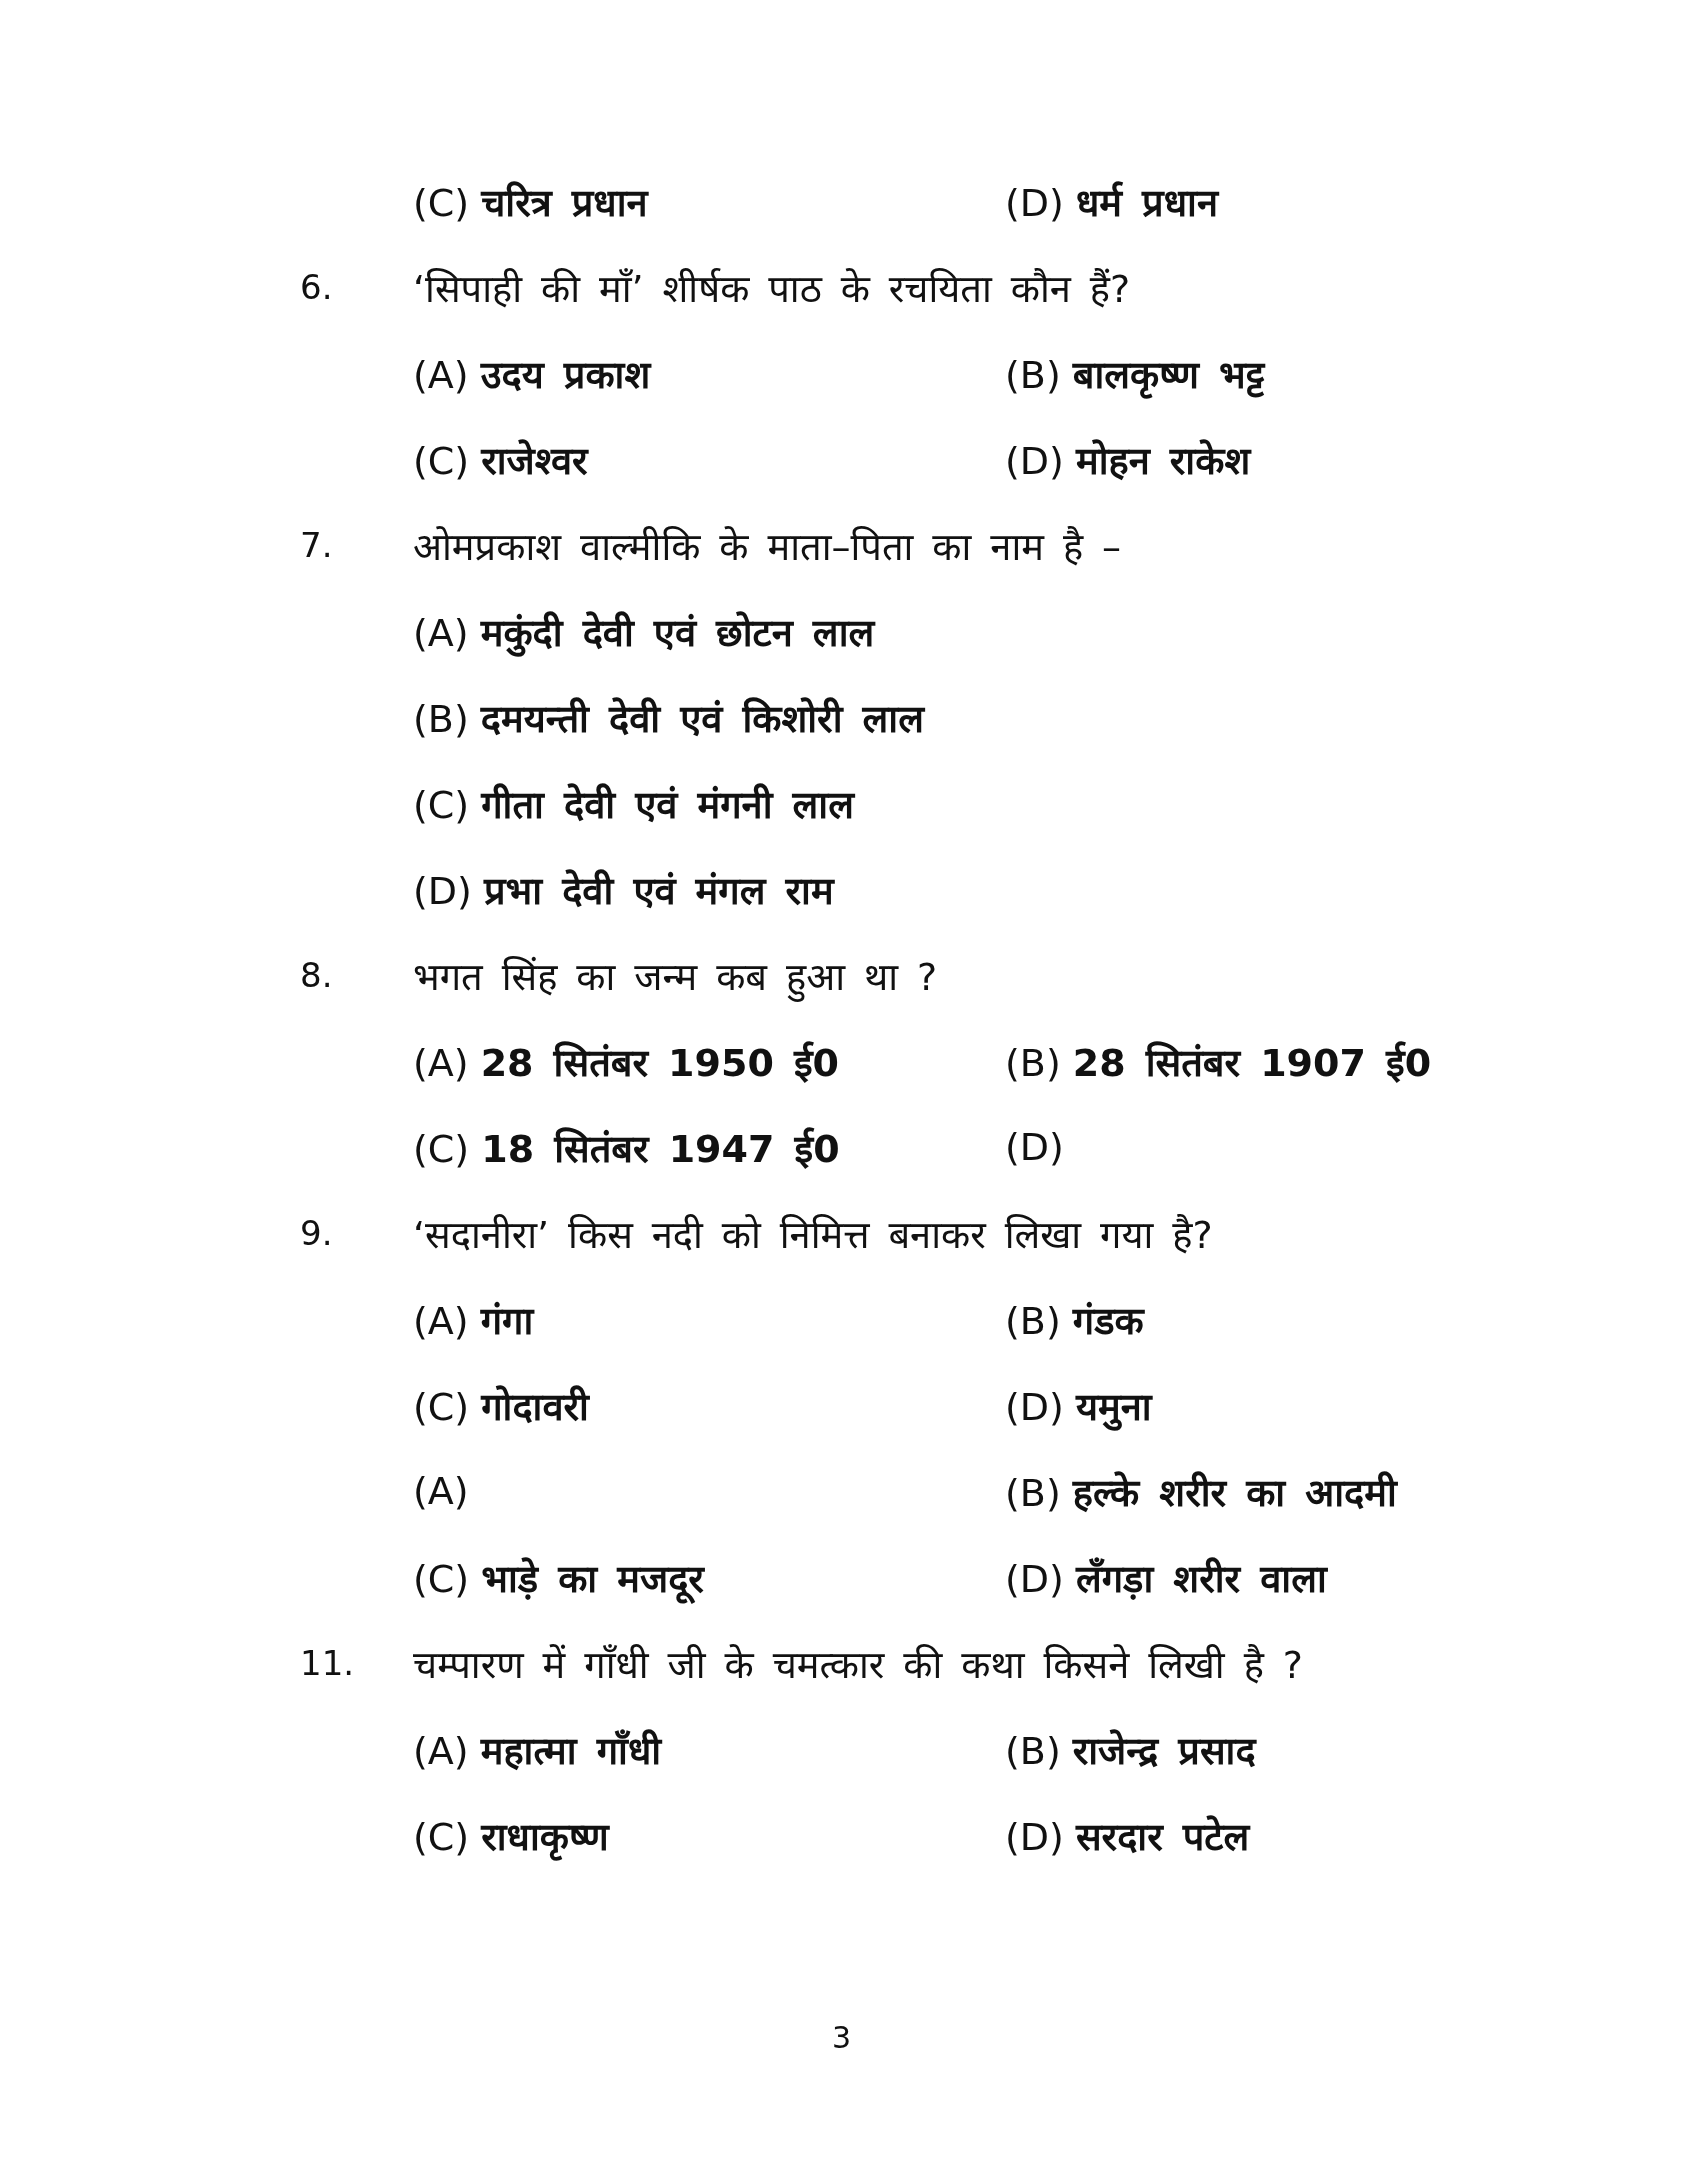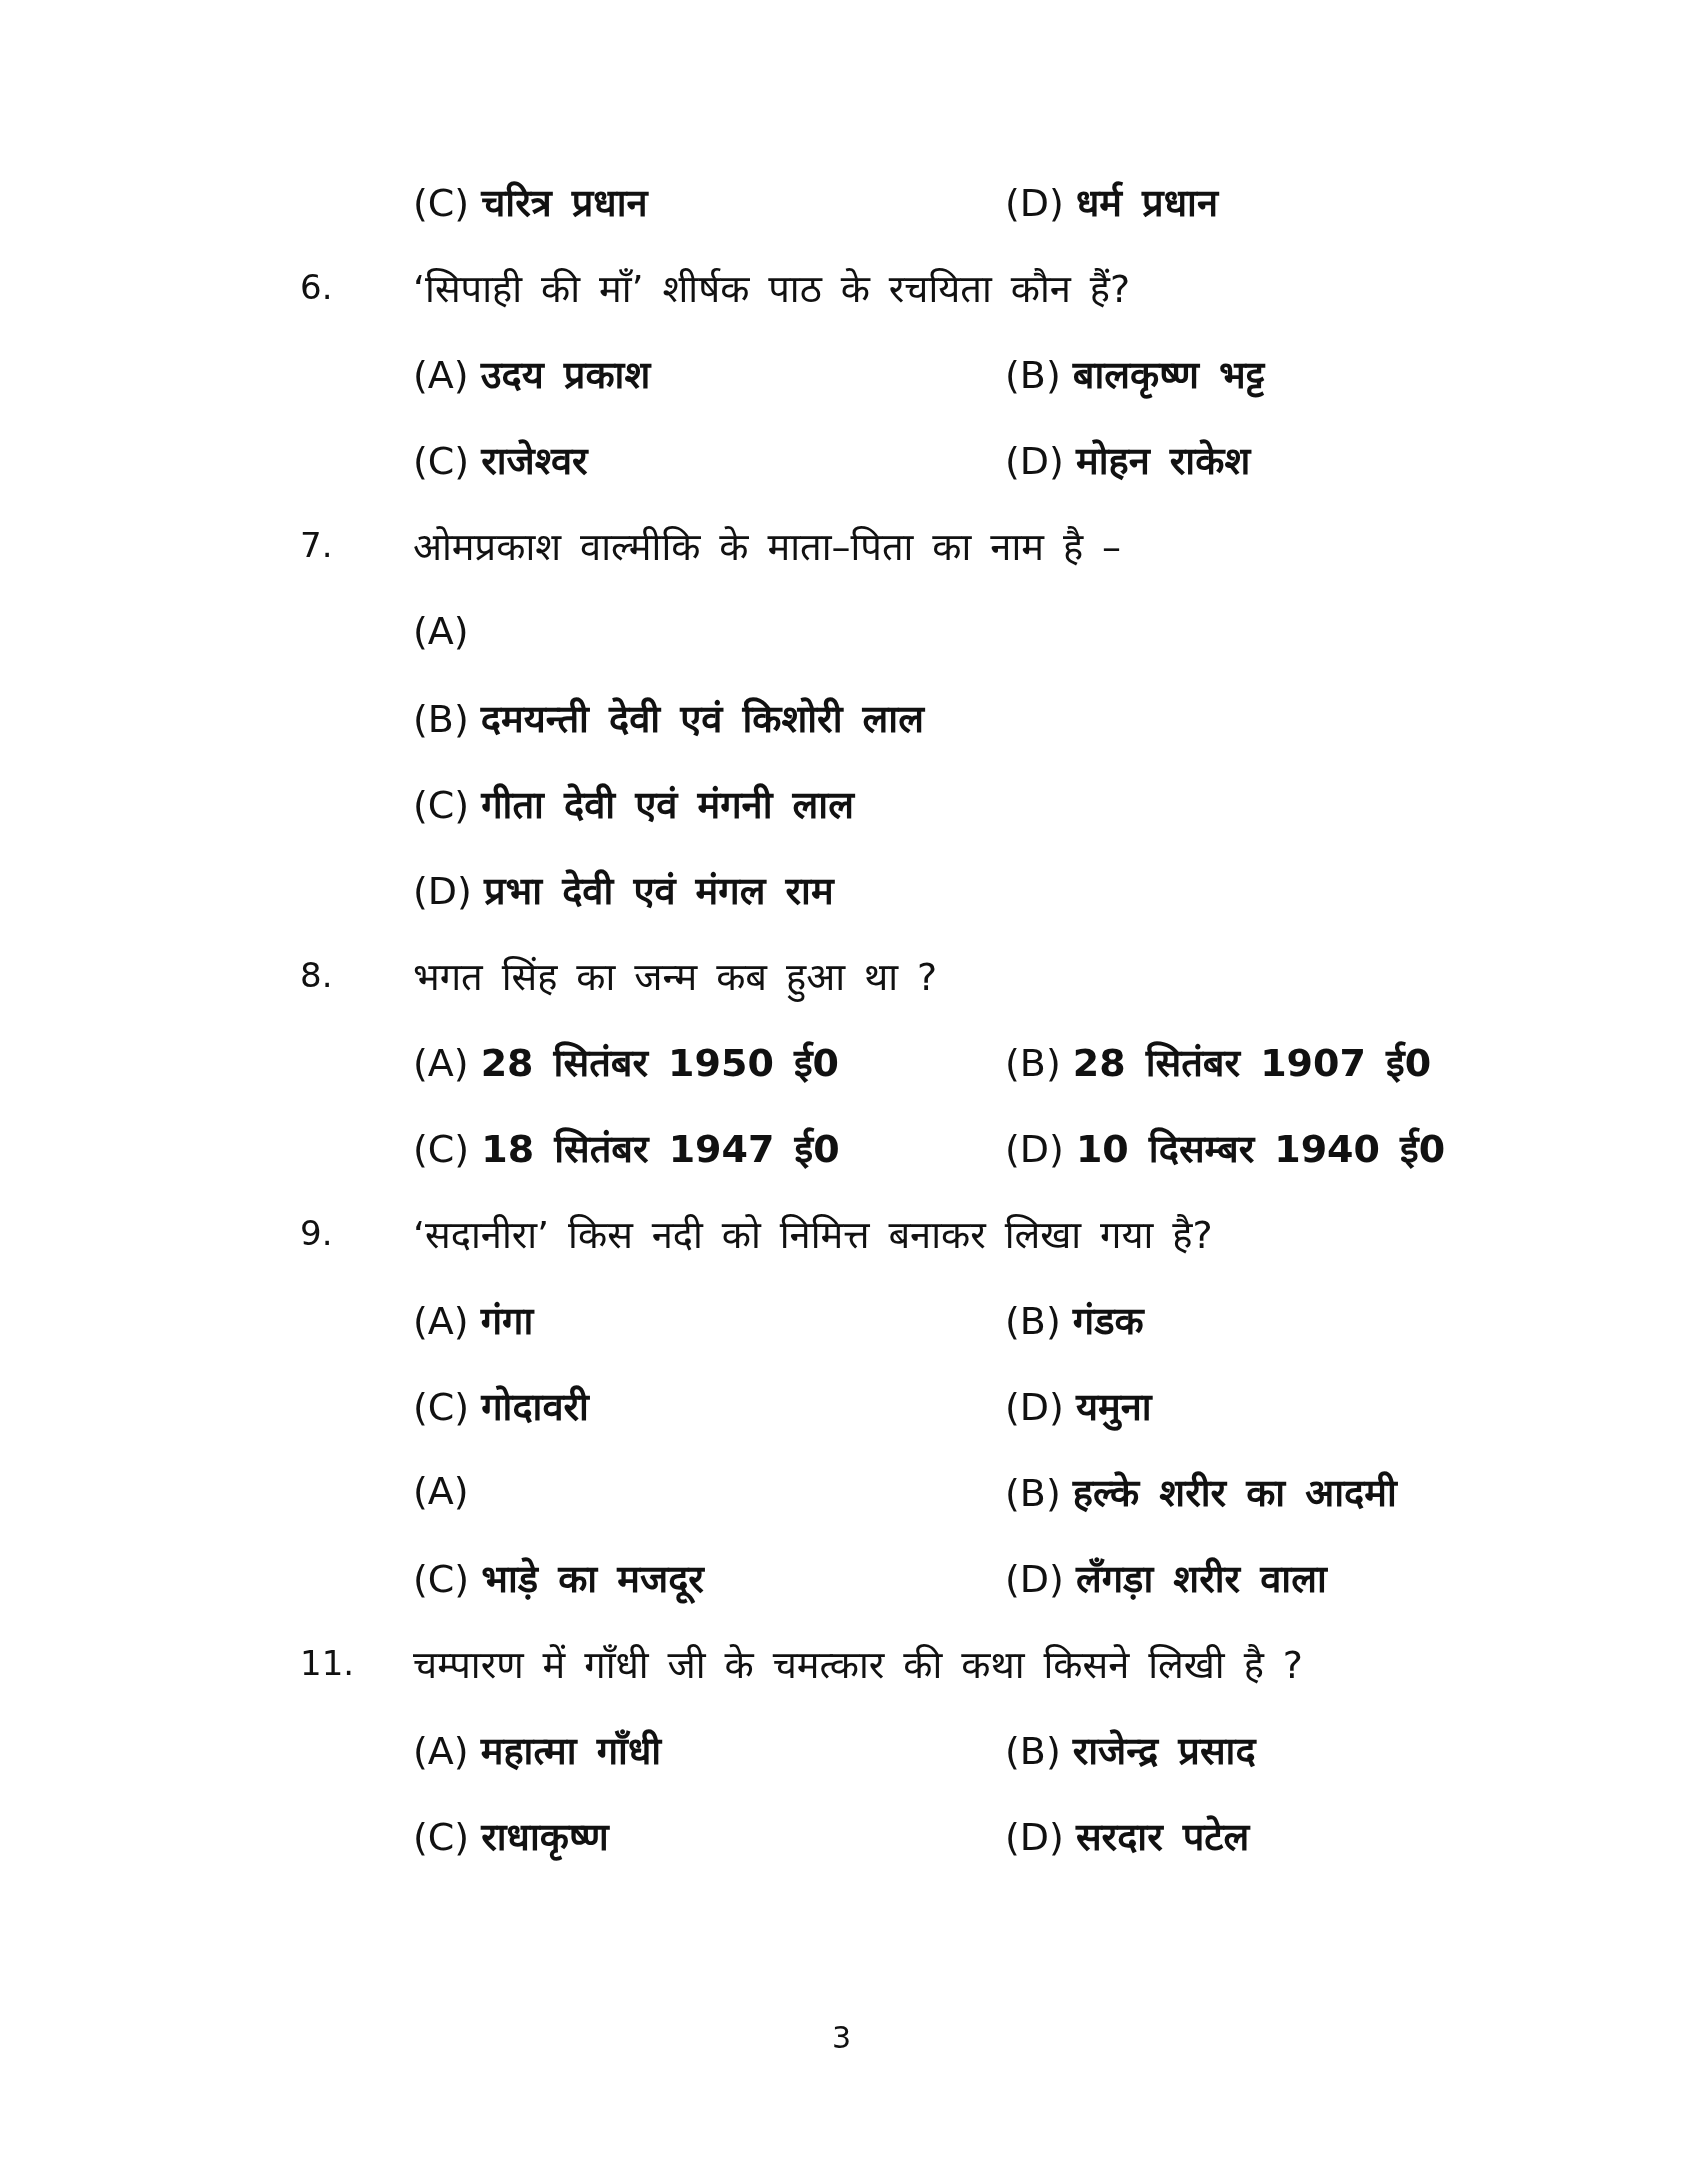--- a/index.html
+++ b/index.html
@@ -108,20 +108,21 @@
     </span>
   </div>
 
   <div class="row q-row">
     <span class="qnum">7.</span>
     <span class="qtext">ओमप्रकाश वाल्मीकि के माता–पिता का नाम है –</span>
   </div>
   <div class="row opt-row">
     <span class="opt">
       <span class="olabel">(A)</span>
+      <span class="otext">मकुंदी देवी एवं छोटन लाल</span>
     </span>
   </div>
   <div class="row opt-row">
     <span class="opt">
       <span class="olabel">(B)</span>
       <span class="otext">दमयन्ती देवी एवं किशोरी लाल</span>
     </span>
   </div>
   <div class="row opt-row">
     <span class="opt">
@@ -150,21 +151,20 @@
       <span class="otext">28 सितंबर 1907 ई0</span>
     </span>
   </div>
   <div class="row opt-row">
     <span class="opt left">
       <span class="olabel">(C)</span>
       <span class="otext">18 सितंबर 1947 ई0</span>
     </span>
     <span class="opt right">
       <span class="olabel">(D)</span>
-      <span class="otext">10 दिसम्बर 1940 ई0</span>
     </span>
   </div>
 
   <div class="row q-row">
     <span class="qnum">9.</span>
     <span class="qtext">‘सदानीरा’ किस नदी को निमित्त बनाकर लिखा गया है?</span>
   </div>
   <div class="row opt-row">
     <span class="opt left">
       <span class="olabel">(A)</span>

